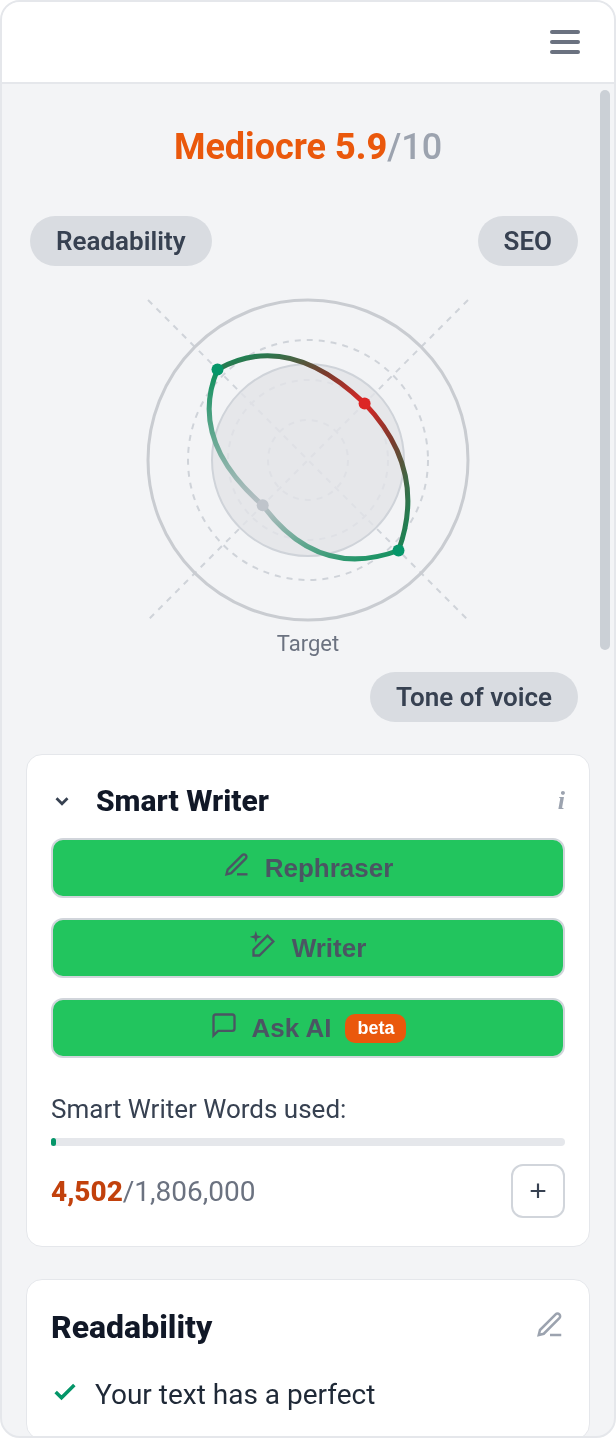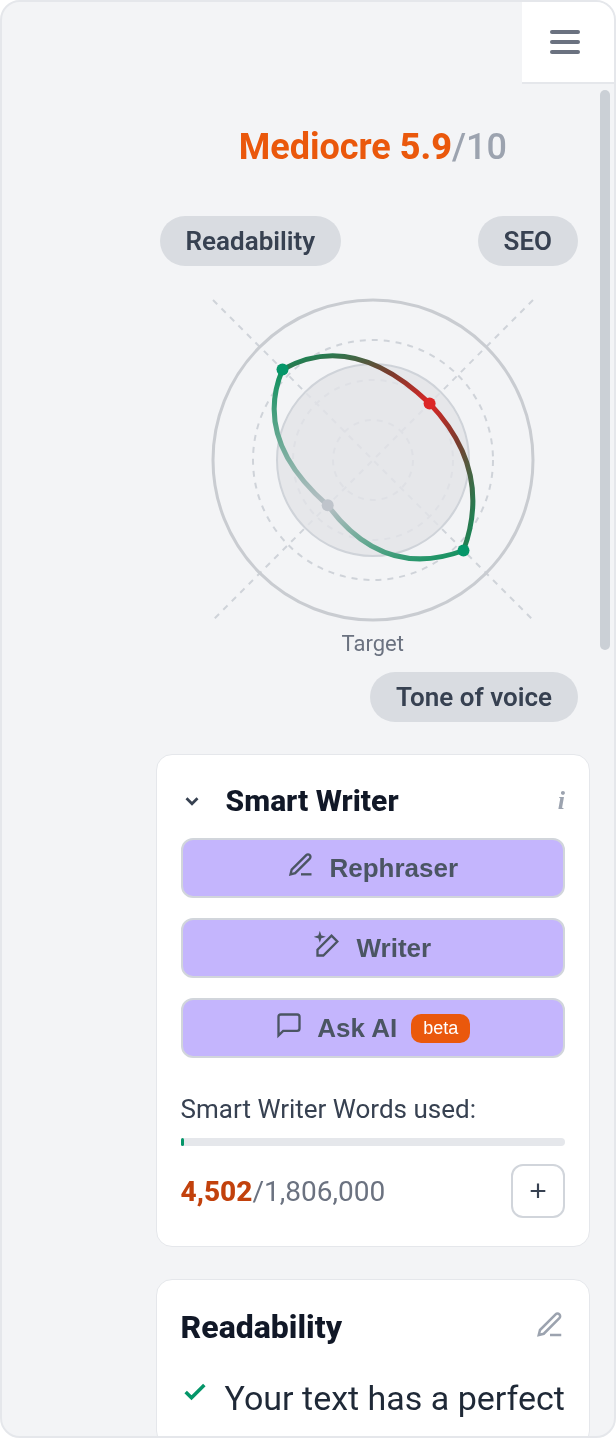--- a/index.html
+++ b/index.html
@@ -13,21 +13,20 @@
   }
   .frame {
     width: 616px;
     height: 1438px;
     border: 2px solid #e5e7eb;
     border-radius: 20px;
     background: #f3f4f6;
     display: flex;
     flex-direction: column;
     overflow: hidden;
-    align-items: flex-end;
   }
   .topbar {
     background: #fff;
     border-bottom: 2px solid #e5e7eb;
     height: 82px;
     display: flex;
     align-items: center;
     justify-content: flex-end;
     padding: 0 28px;
   }
@@ -109,36 +108,36 @@
     font-style: italic;
     color:#9ca3af;
     font-size:26px; font-weight:600;
     cursor:pointer;
   }
 
   .big-btn {
     margin-top:20px;
     width:100%;
     border:2px solid #d1d5db;
-    background:#c4b5fd;
+    background:#22c55e;
     border-radius:12px;
     height:60px;
     display:flex;
     align-items:center;
     justify-content:center;
     gap:14px;
     font-size:26px;
     font-weight:600;
     color:#4b5563;
     cursor:pointer;
   }
   .big-btn svg { width:28px; height:28px; stroke:#4b5563; }
   .beta-badge {
     background:#ea580c; color:#fff;
-    font-size:18px; font-weight:400;
+    font-size:18px; font-weight:700;
     padding:4px 12px; border-radius:10px;
   }
 
   .usage-label { margin-top:36px; font-size:26px; color:#374151; }
   .usage-bar { margin-top:14px; height:8px; background:#e5e7eb; border-radius:6px; position:relative; }
   .usage-bar-fill { position:absolute; left:0; top:0; bottom:0; width:1%; background:#059669; border-radius:6px; }
   .usage-row { margin-top:18px; display:flex; align-items:center; }
   .usage-used { font-size:28px; font-weight:800; color:#c2410c; }
   .usage-total { font-size:28px; color:#6b7280; }
   .plus-btn {
@@ -151,21 +150,21 @@
   }
 
   .readability-head { display:flex; align-items:center; }
   .readability-title { font-size:32px; font-weight:800; color:#111827; flex:1;}
   .pencil-ic { color:#9ca3af; cursor:pointer; }
   .pencil-ic svg { width:30px; height:30px; }
 
   .check-line { margin-top:32px; display:flex; gap:16px; align-items:flex-start; }
   .check-ic { color:#059669; }
   .check-ic svg { width:28px; height:28px; }
-  .check-text { font-size:34px; color:#1f2937; }
+  .check-text { font-size:28px; color:#1f2937; }
 </style>
 </head>
 <body>
 
 <div class="frame">
   <div class="topbar">
     <div class="hamburger">
       <span></span>
         <span></span>
         <span></span>

